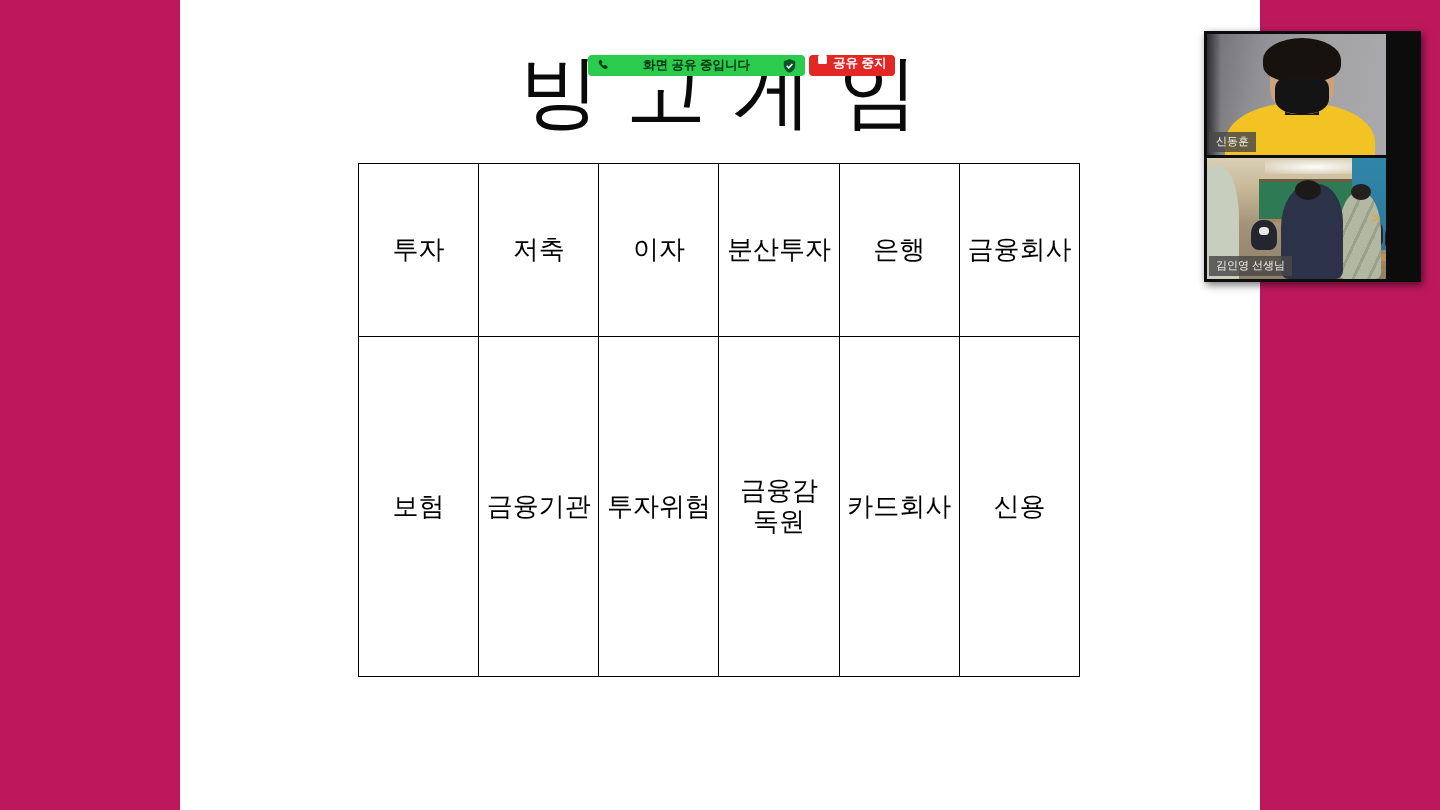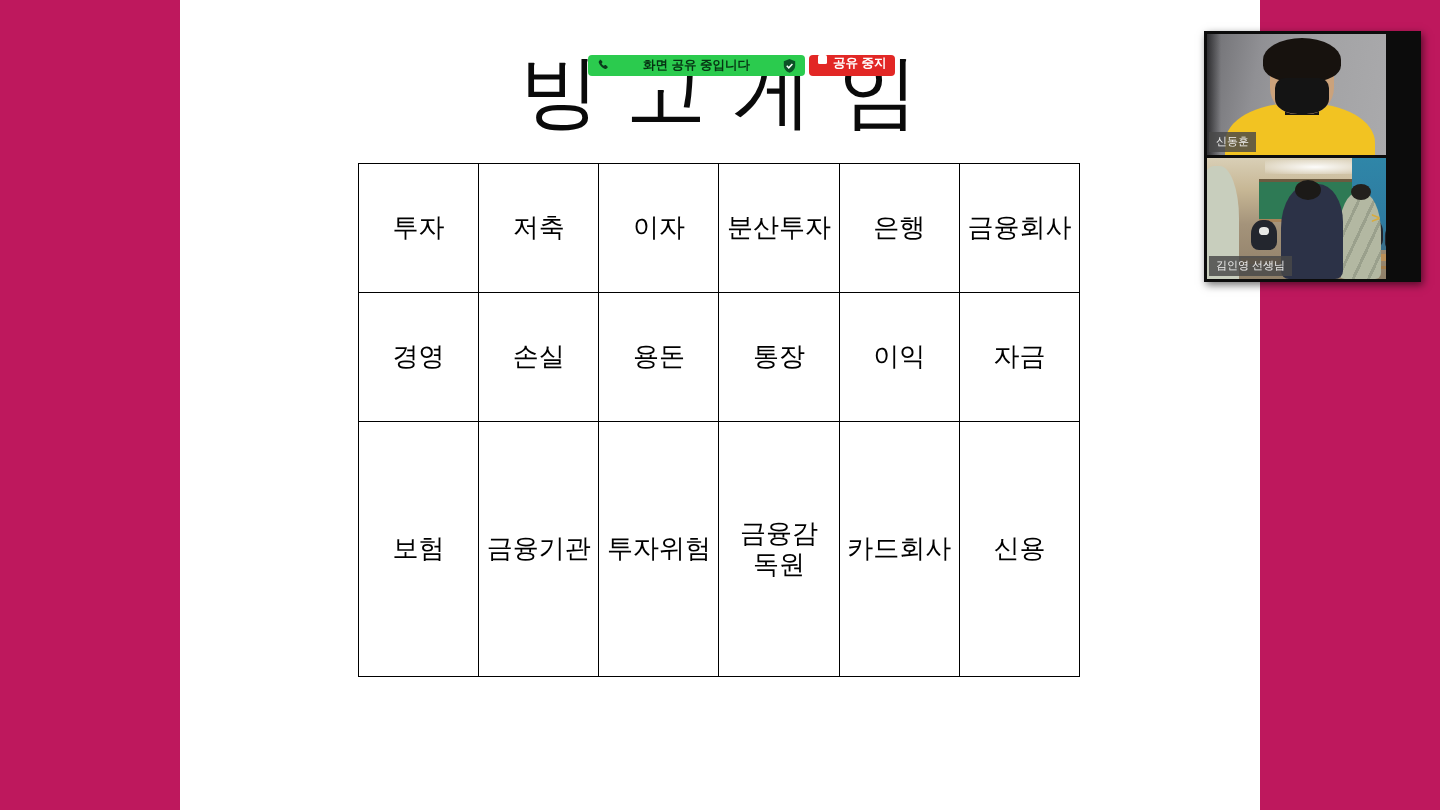--- a/index.html
+++ b/index.html
@@ -110,28 +110,20 @@
       <tbody>
         <tr>
           <td>투자</td>
           <td>저축</td>
           <td>이자</td>
           <td>분산투자</td>
           <td>은행</td>
           <td>금융회사</td>
         </tr>
         <tr>
-          <td>경영</td>
-          <td>손실</td>
-          <td>용돈</td>
-          <td>통장</td>
-          <td>이익</td>
-          <td>자금</td>
-        </tr>
-        <tr>
           <td>보험</td>
           <td>금융기관</td>
           <td>투자위험</td>
           <td>금융감
 독원</td>
           <td>카드회사</td>
           <td>신용</td>
         </tr>
       </tbody>
     </table>

